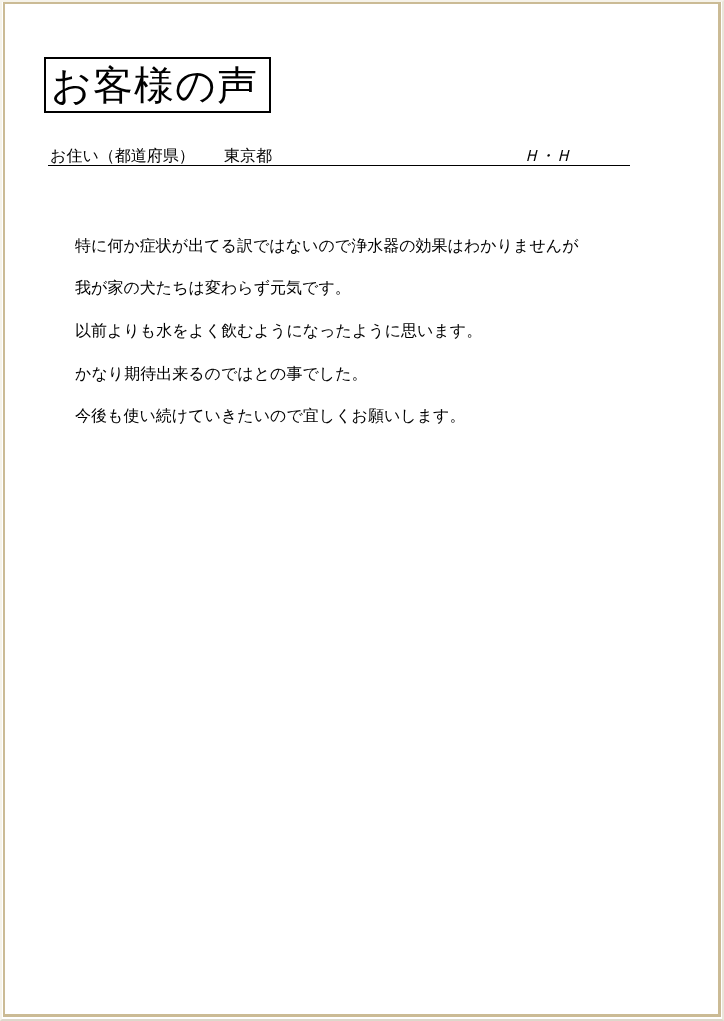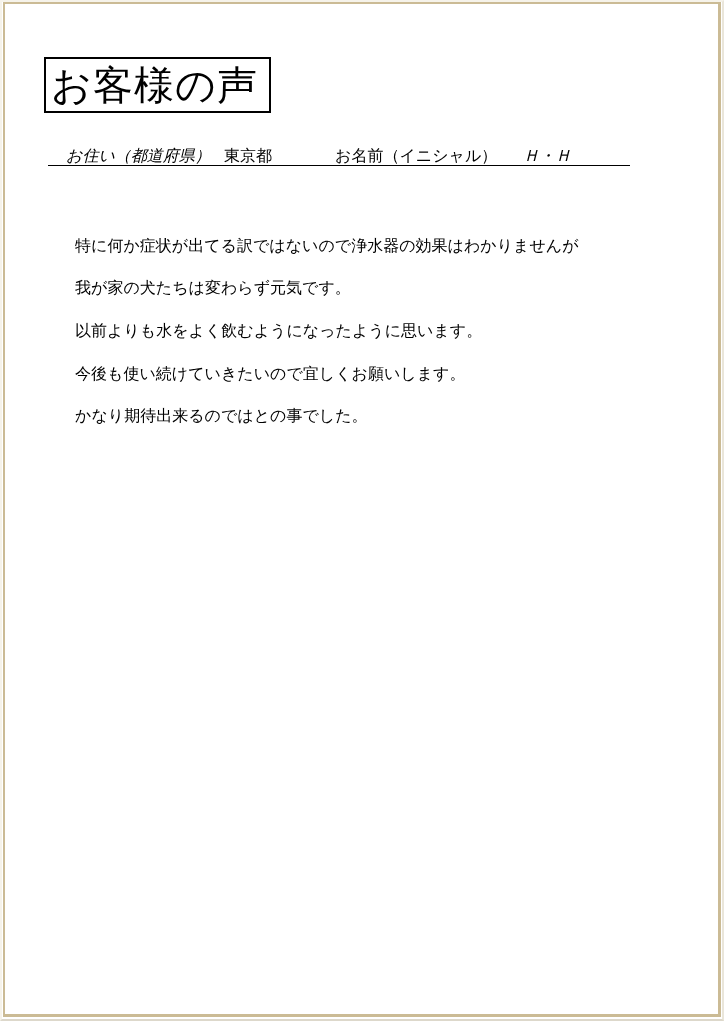--- a/index.html
+++ b/index.html
@@ -64,21 +64,21 @@
     height: 19px;
     border-bottom: 1px solid #000000;
     font-size: 16px;
     line-height: 19px;
     white-space: nowrap;
   }
   .header-line span {
     position: absolute;
     bottom: 0;
   }
-  .seg-residence-label { left: 18px; font-style: italic; }
+  .seg-residence-label { left: 2px; }
   .seg-residence-value { left: 176px; }
   .seg-name-label      { left: 287px; }
   .seg-name-value      { left: 475px; font-style: italic; }
   .body-text {
     position: absolute;
     left: 75px;
     top: 225px;
     width: 620px;
     font-size: 16px;
     white-space: nowrap;
@@ -97,25 +97,24 @@
   <div class="frame-tan"></div>
   <div class="frame-highlight"></div>
 
   <div class="title-box">
     <span class="title-text">お客様の声</span>
   </div>
 
   <div class="header-line">
     <span class="seg-residence-label">お住い（都道府県）</span>
     <span class="seg-residence-value">東京都</span>
-    <span class="seg-name-label">お名前（イニシャル）</span>
     <span class="seg-name-value">Ｈ・Ｈ</span>
   </div>
 
   <div class="body-text">
     <div class="line">特に何か症状が出てる訳ではないので浄水器の効果はわかりませんが</div>
     <div class="line">我が家の犬たちは変わらず元気です。</div>
     <div class="line">以前よりも水をよく飲むようになったように思います。</div>
+    <div class="line">かなり期待出来るのではとの事でした。</div>
     <div class="line">今後も使い続けていきたいので宜しくお願いします。</div>
-    <div class="line">かなり期待出来るのではとの事でした。</div>
   </div>
 
 </div>
 
 </body></html>

